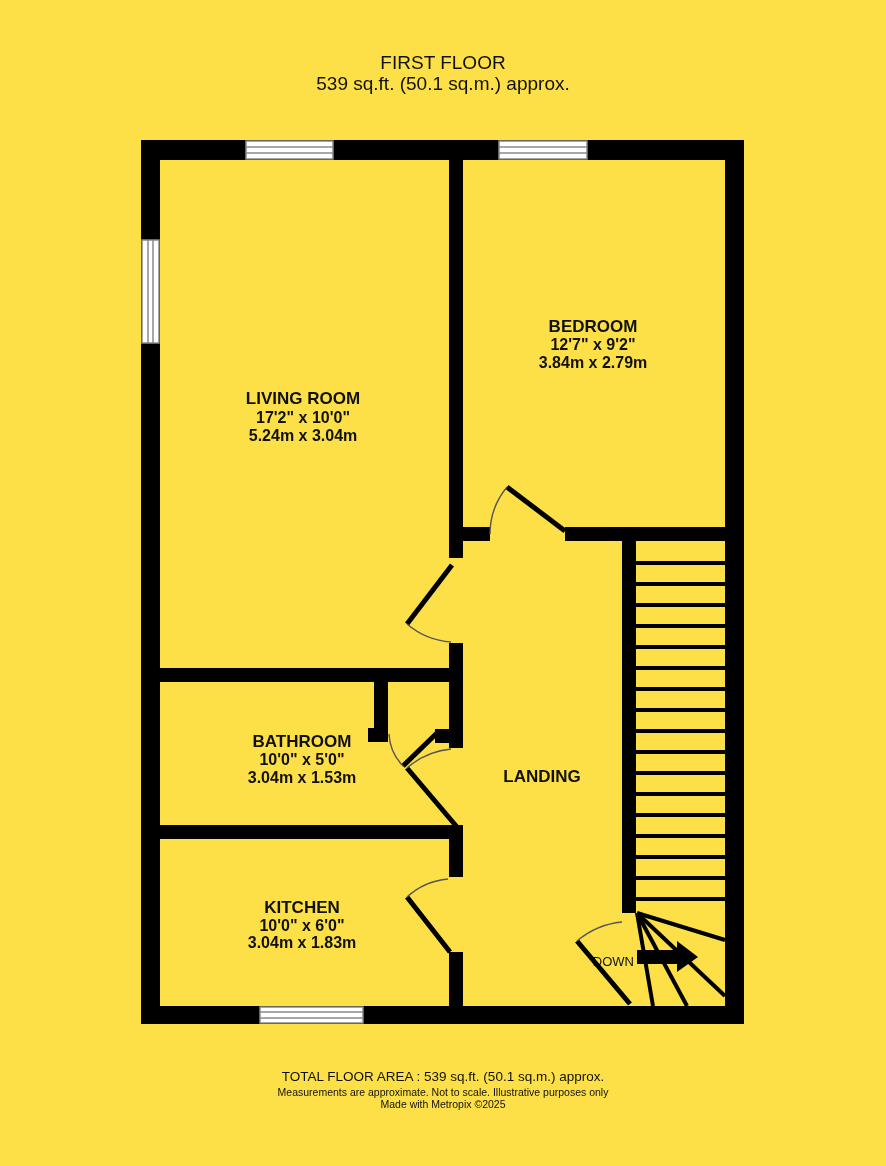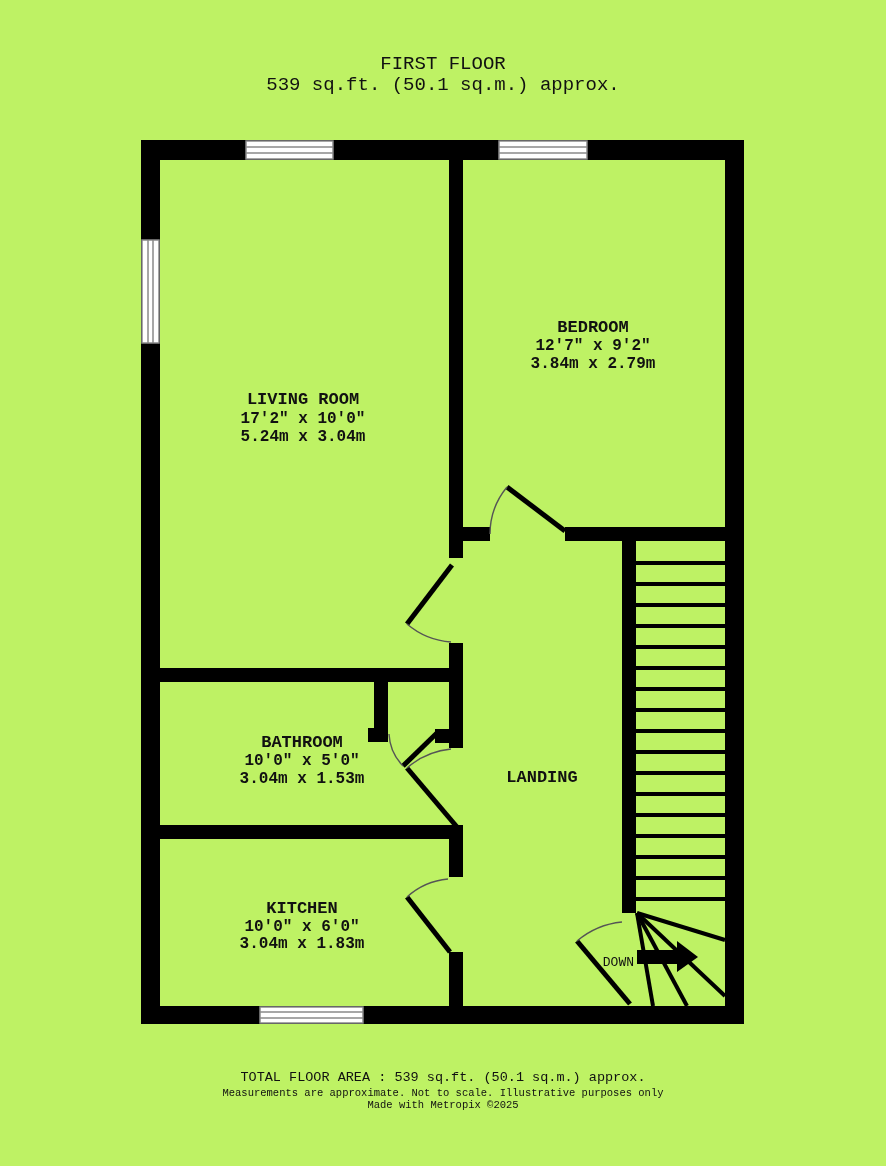--- a/index.html
+++ b/index.html
@@ -1,17 +1,17 @@
 <!DOCTYPE html>
 <html><head>
 <meta charset="utf-8">
 <style>
   html,body{margin:0;padding:0;background:#ffffff;}
-  .page{position:relative;width:886px;height:1166px;background:#bef264;
-        font-family:Liberation Mono, monospace;color:#111;overflow:hidden;}
+  .page{position:relative;width:886px;height:1166px;background:#fde047;
+        font-family:Liberation Sans, sans-serif;color:#111;overflow:hidden;}
   svg{position:absolute;left:0;top:0;}
   .wall{fill:#000000;stroke:none;}
   .win-glass{fill:#ffffff;stroke:#8a8a8a;stroke-width:1.5;}
   .win-line{stroke:#8a8a8a;stroke-width:1.5;}
   .tread{stroke:#000000;stroke-width:4;}
   .fan{stroke:#000000;stroke-width:4;}
   .door-leaf{stroke:#000000;stroke-width:5;}
   .door-arc{fill:none;stroke:#555555;stroke-width:1.4;}
   .room-name{font-size:17px;font-weight:bold;text-anchor:middle;fill:#111;}
   .room-dim{font-size:16px;font-weight:bold;text-anchor:middle;fill:#111;}

